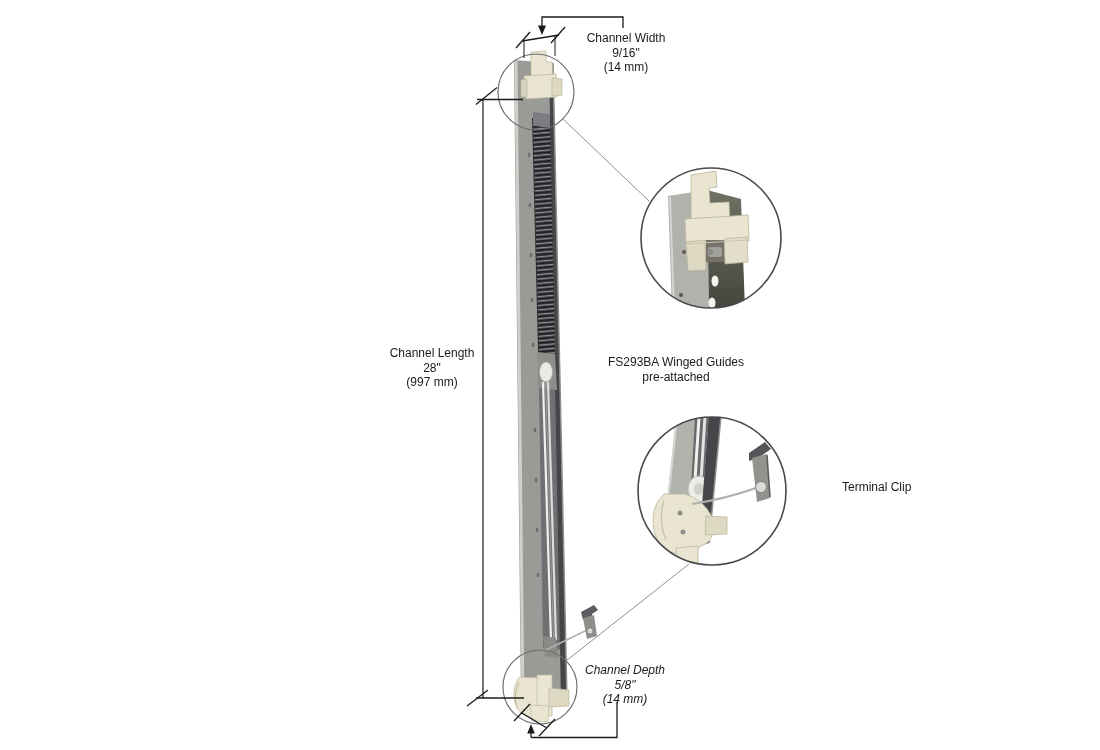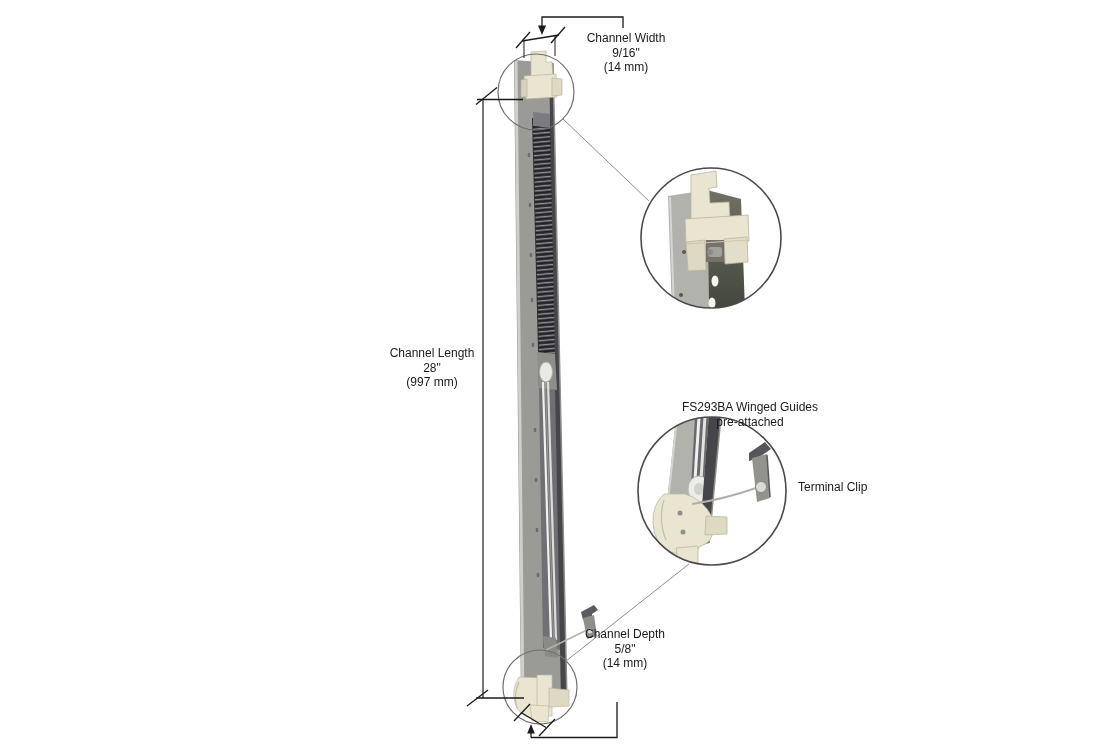--- a/index.html
+++ b/index.html
@@ -14,21 +14,21 @@
   .dim-label{
     position:absolute;
     font-size:12px;
     line-height:14.5px;
     color:#1a1a1a;
     text-align:center;
     transform:translateX(-50%);
     white-space:nowrap;
   }
   .dim-label span{display:block;}
-  .left-align{transform:none;text-align:right;}
+  .left-align{transform:none;text-align:right;margin-left:44px;}
 </style>
 </head>
 <body>
 
 <div id="stage">
 
   <svg width="1100" height="750" viewBox="0 0 1100 750">
     <defs>
       <pattern id="coil" width="20" height="4.4" patternUnits="userSpaceOnUse" patternTransform="rotate(-5 540 220)">
         <rect width="20" height="4.4" fill="#232327"></rect>
@@ -201,27 +201,27 @@
     <span>9/16"</span>
     <span>(14 mm)</span>
   </div>
 
   <div class="dim-label" style="left:432px;top:346px;">
     <span>Channel Length</span>
     <span>28"</span>
     <span>(997 mm)</span>
   </div>
 
-  <div class="dim-label" style="left:625px;top:627px;">
+  <div class="dim-label" style="left:625px;top:663px;font-style:italic;">
     <span>Channel Depth</span>
     <span>5/8"</span>
     <span>(14 mm)</span>
   </div>
 
-  <div class="dim-label" style="left:750px;top:355px;margin-top:45px;">
+  <div class="dim-label" style="left:676px;top:355px;">
     <span>FS293BA Winged Guides</span>
     <span>pre-attached</span>
   </div>
 
   <div class="dim-label left-align" style="left:798px;top:480px;">
     <span>Terminal Clip</span>
   </div>
 
 </div>
 

